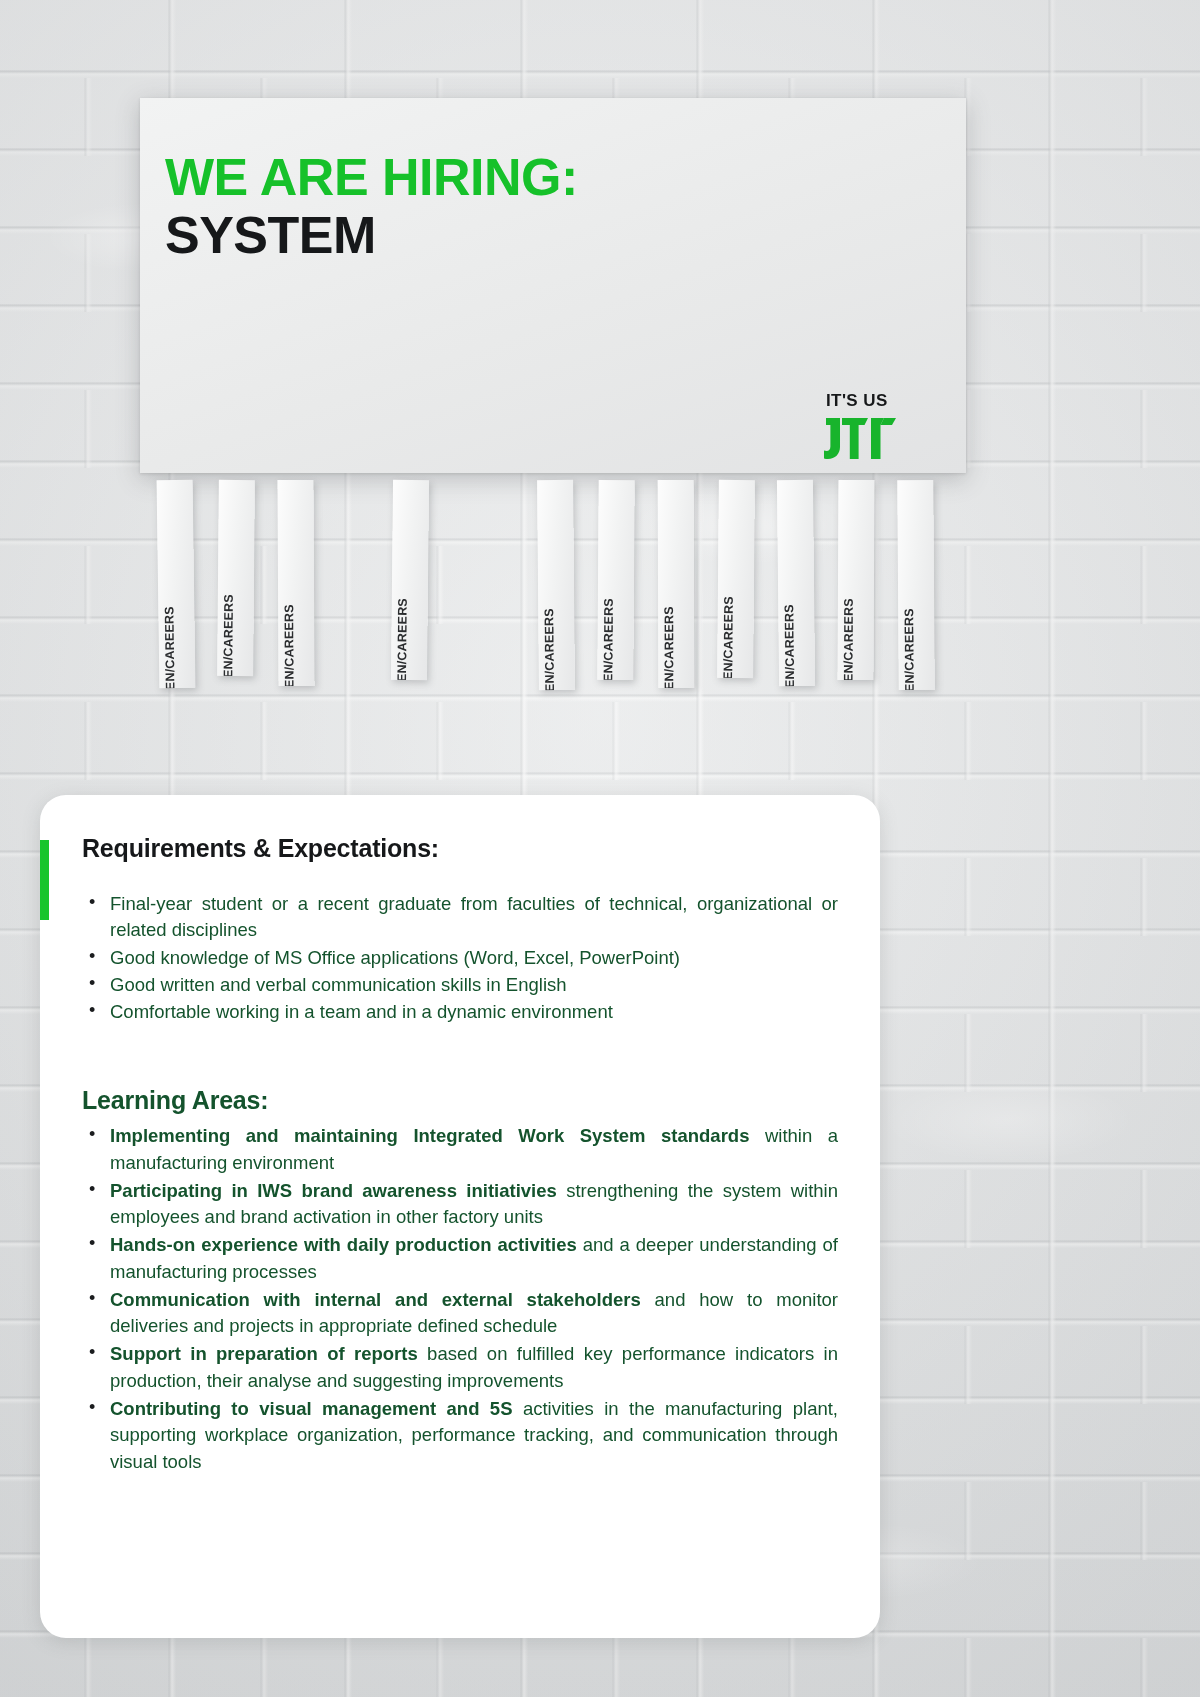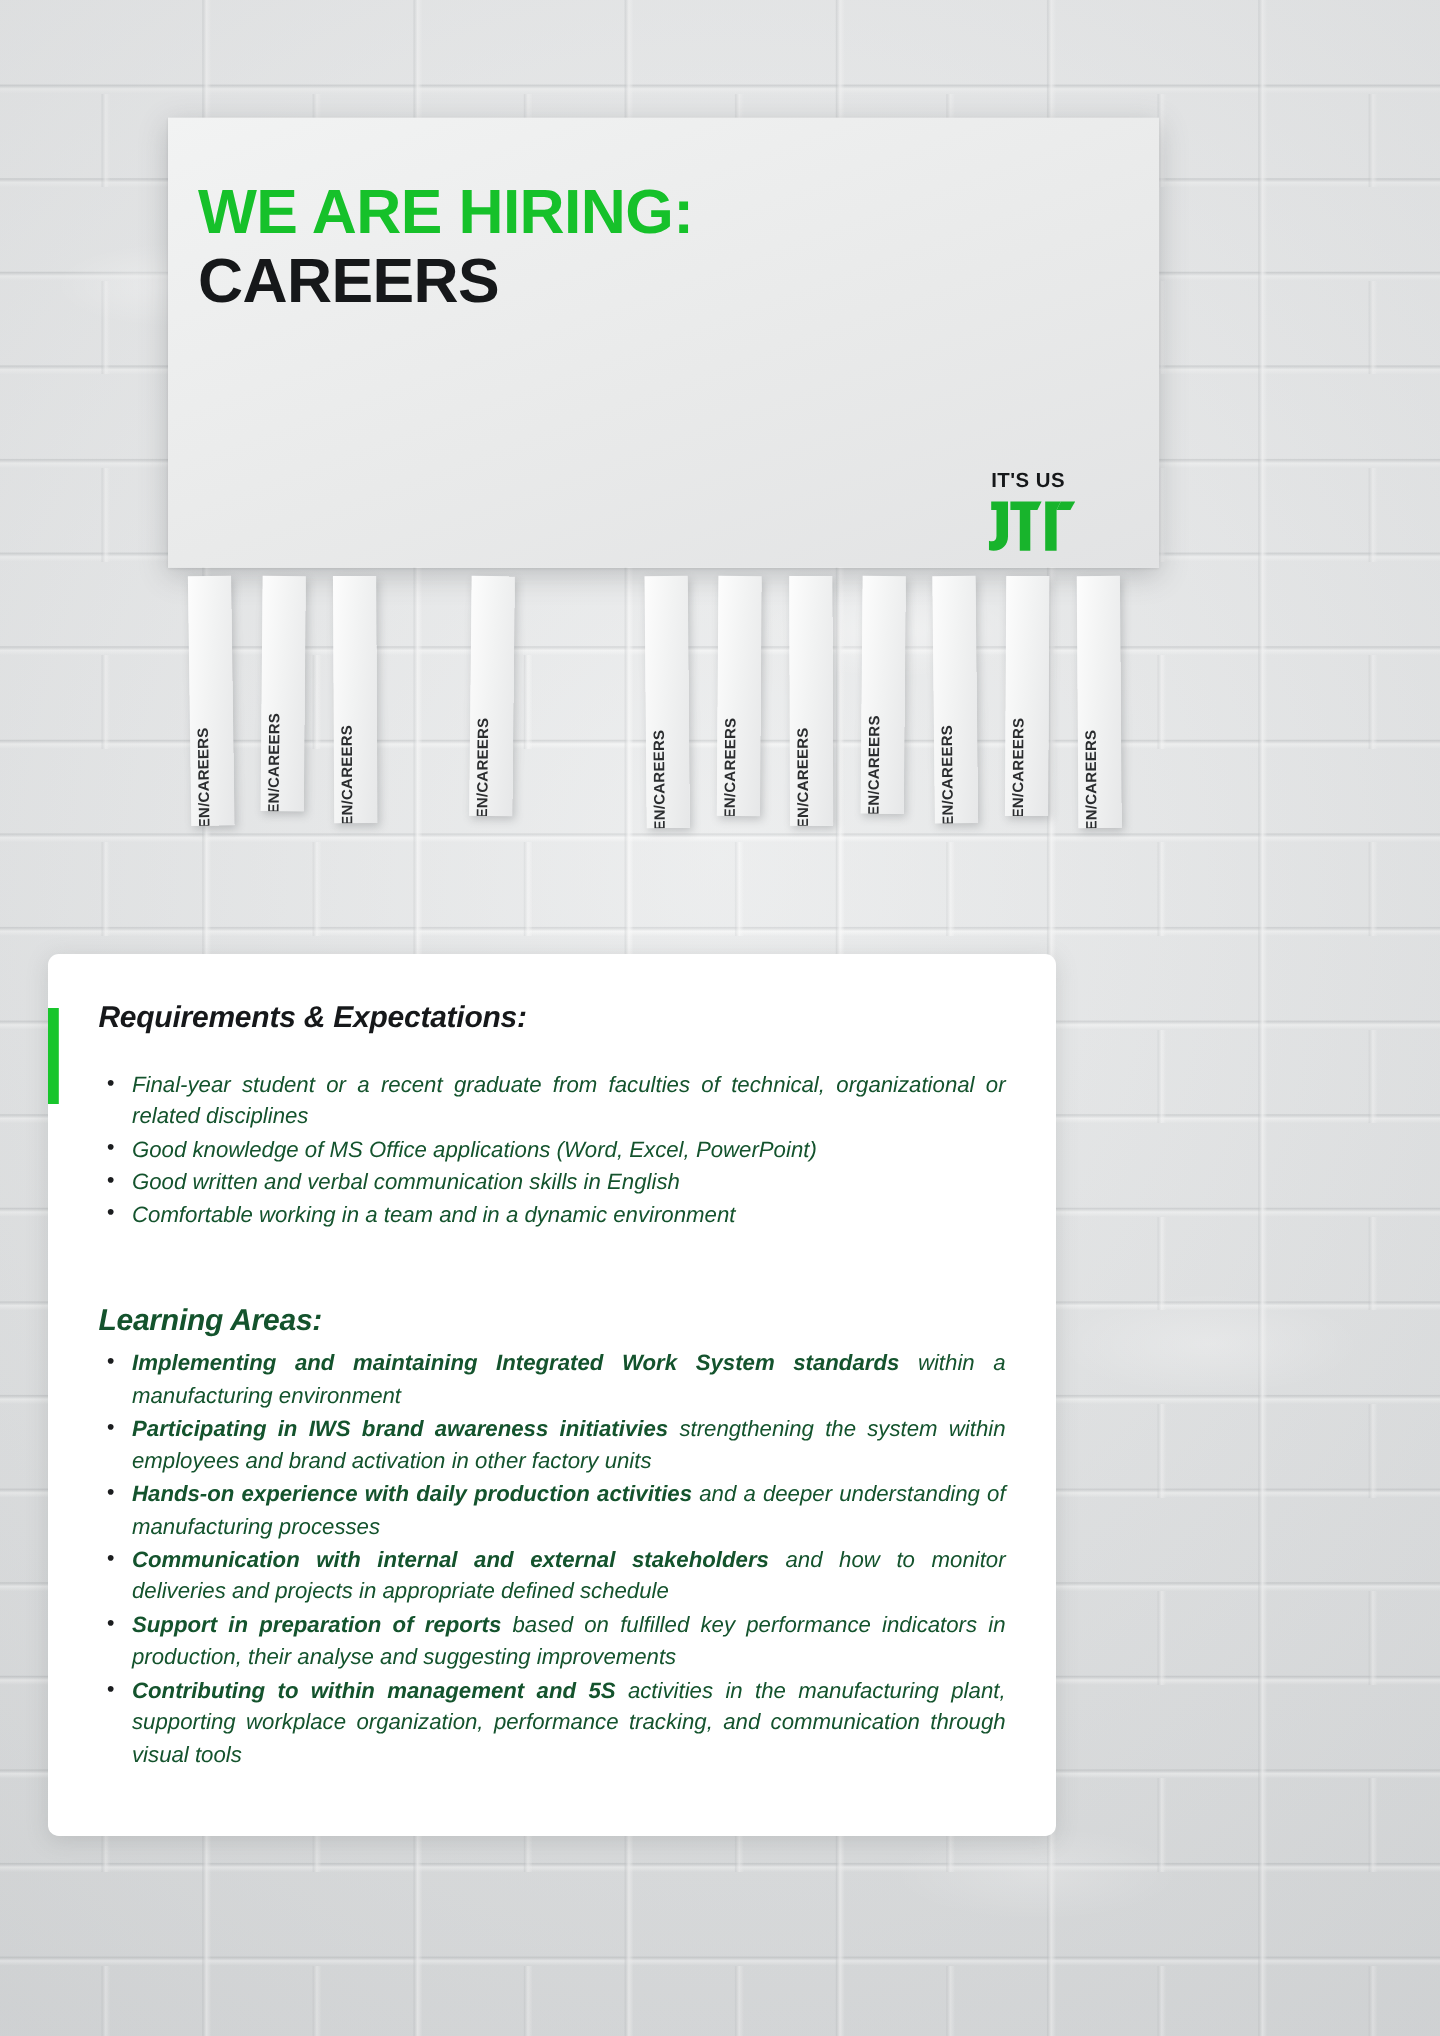--- a/index.html
+++ b/index.html
@@ -165,25 +165,24 @@
     inset: 0;
     overflow: hidden;
   }
 
   
   .card {
     position: absolute;
     left: 40px;
     top: 795px;
     width: 840px;
-    height: 735px;
+    height: 843px;
     background: #ffffff;
-    border-radius: 9px;
+    border-radius: 26px;
     box-shadow: 0 4px 18px rgba(110,113,116,0.22);
-    font-style: italic;
   }
   .accent-bar {
     position: absolute;
     left: 0;
     top: 45px;
     width: 9px;
     height: 80px;
     background: #18c52c;
   }
   .card-body {
@@ -233,21 +232,21 @@
   <div class="courses"></div>
   <div class="heads"></div>
   <div class="heads2"></div>
   <div class="grain"></div>
   <div class="vignette"></div>
 </div>
 
 <div class="poster">
   <div class="poster-head">
     <div class="headline-green">WE ARE HIRING:</div>
-    <div class="headline-black">CAREERS</div>
+    <div class="headline-black">SYSTEM</div>
   </div>
 
   <div class="logo">
     <div class="logo-tag">IT'S US</div>
     <svg class="logo-mark" width="76" height="48" viewBox="0 0 76 48" aria-hidden="true">
 
       <path d="M2 5 H16 V34 C16 41 11 46 4 46 C2.6 46 1.2 45.8 0 45.4 V37.6 C0.9 37.9 1.8 38 2.6 38 C5 38 6.4 36.6 6.4 33.6 V12 H2 Z" fill="#18b42c"></path>
 
       <path d="M18 5 H44 L40.5 12 H34.6 V46 H25.8 V12 H18 Z" fill="#18b42c"></path>
 
@@ -329,18 +328,18 @@
       </ul>
 
     <div class="learning-wrap">
       <h2 class="section-title green">Learning Areas:</h2>
       <ul class="bullets" id="learning-list">
           <li><b>Implementing and maintaining Integrated Work System standards</b><span> within a manufacturing environment</span></li>
           <li><b>Participating in IWS brand awareness initiativies</b><span> strengthening the system within employees and brand activation in other factory units</span></li>
           <li><b>Hands-on experience with daily production activities</b><span> and a deeper understanding of manufacturing processes</span></li>
           <li><b>Communication with internal and external stakeholders</b><span> and how to monitor deliveries and projects in appropriate defined schedule</span></li>
           <li><b>Support in preparation of reports</b><span> based on fulfilled key performance indicators in production, their analyse and suggesting improvements</span></li>
-          <li><b>Contributing to within management and 5S</b><span> activities in the manufacturing plant, supporting workplace organization, performance tracking, and communication through visual tools</span></li>
+          <li><b>Contributing to visual management and 5S</b><span> activities in the manufacturing plant, supporting workplace organization, performance tracking, and communication through visual tools</span></li>
         </ul>
     </div>
 
   </div>
 </div>
 
 </body></html>

